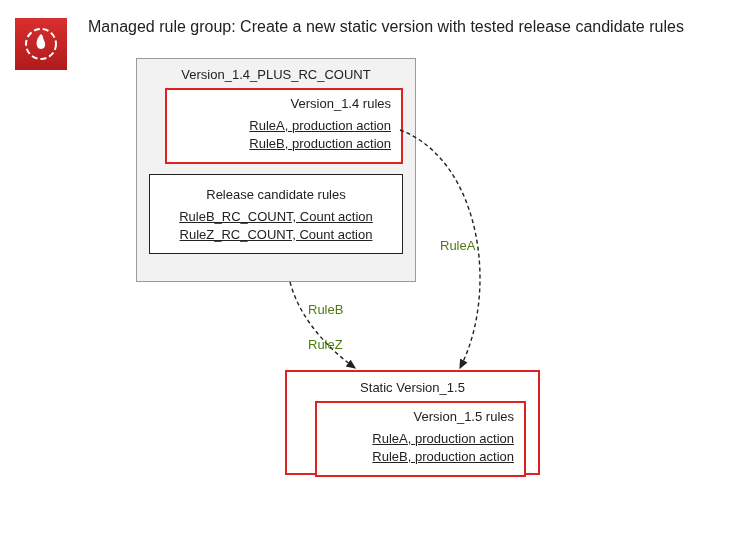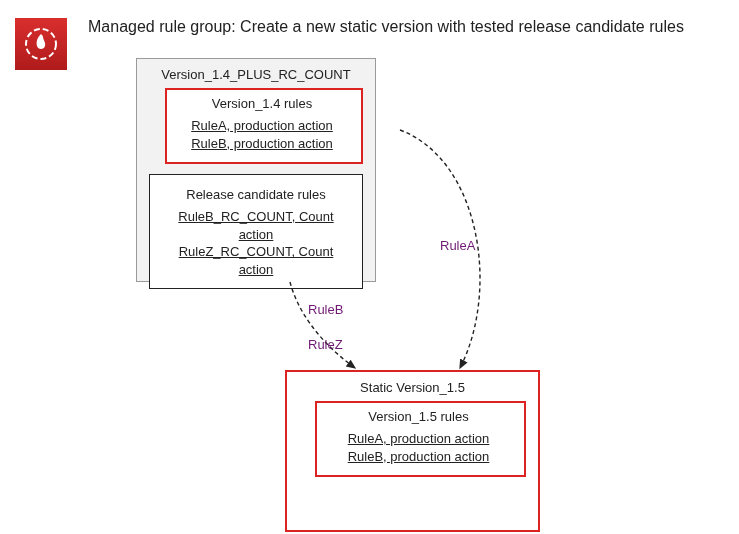--- a/index.html
+++ b/index.html
@@ -28,43 +28,43 @@
     position: absolute;
     left: 88px;
     top: 18px;
     font-size: 16px;
     color: #222;
   }
   .container-grey {
     position: absolute;
     left: 136px;
     top: 58px;
-    width: 240px;
+    width: 280px;
     height: 224px;
     background: #f2f2f2;
     border: 1px solid #9a9a9a;
   }
   .container-red-outer {
     position: absolute;
     left: 285px;
     top: 370px;
     width: 255px;
-    height: 162px;
+    height: 105px;
     background: #ffffff;
     border: 2px solid #d22;
   }
   .box-heading {
     text-align: center;
     margin: 8px 0 6px 0;
   }
   .inner-red {
     margin: 0 12px 10px 28px;
     border: 2px solid #d22;
     padding: 6px 10px 10px 6px;
-    text-align: center;
+    text-align: right;
     background: #fff;
   }
   .inner-black {
     margin: 0 12px 12px 12px;
     border: 1.5px solid #222;
     padding: 12px 10px 10px 10px;
     text-align: center;
     background: #fff;
   }
   .small-heading {
@@ -76,21 +76,21 @@
   }
   svg.arrows {
     position: absolute;
     left: 0; top: 0;
     width: 739px; height: 534px;
     pointer-events: none;
   }
   .label {
     position: absolute;
     font-size: 13px;
-    color: #701a75;
+    color: #4d7c0f;
   }
 </style>
 </head>
 <body>
 
 <div class="icon-box">
   <svg width="40" height="40" viewBox="0 0 40 40">
     <circle cx="20" cy="20" r="15" fill="none" stroke="#fff" stroke-width="2" stroke-dasharray="6 3"></circle>
     <path d="M20 10 C16 14 15 18 16 22 C17 26 23 26 24 22 C25 18 22 16 22 13 C22 12 21 11 20 10 Z
              M20 17 C19 19 19 21 20 22 C21 21 21 19 20 17 Z" fill="#fff"></path>

